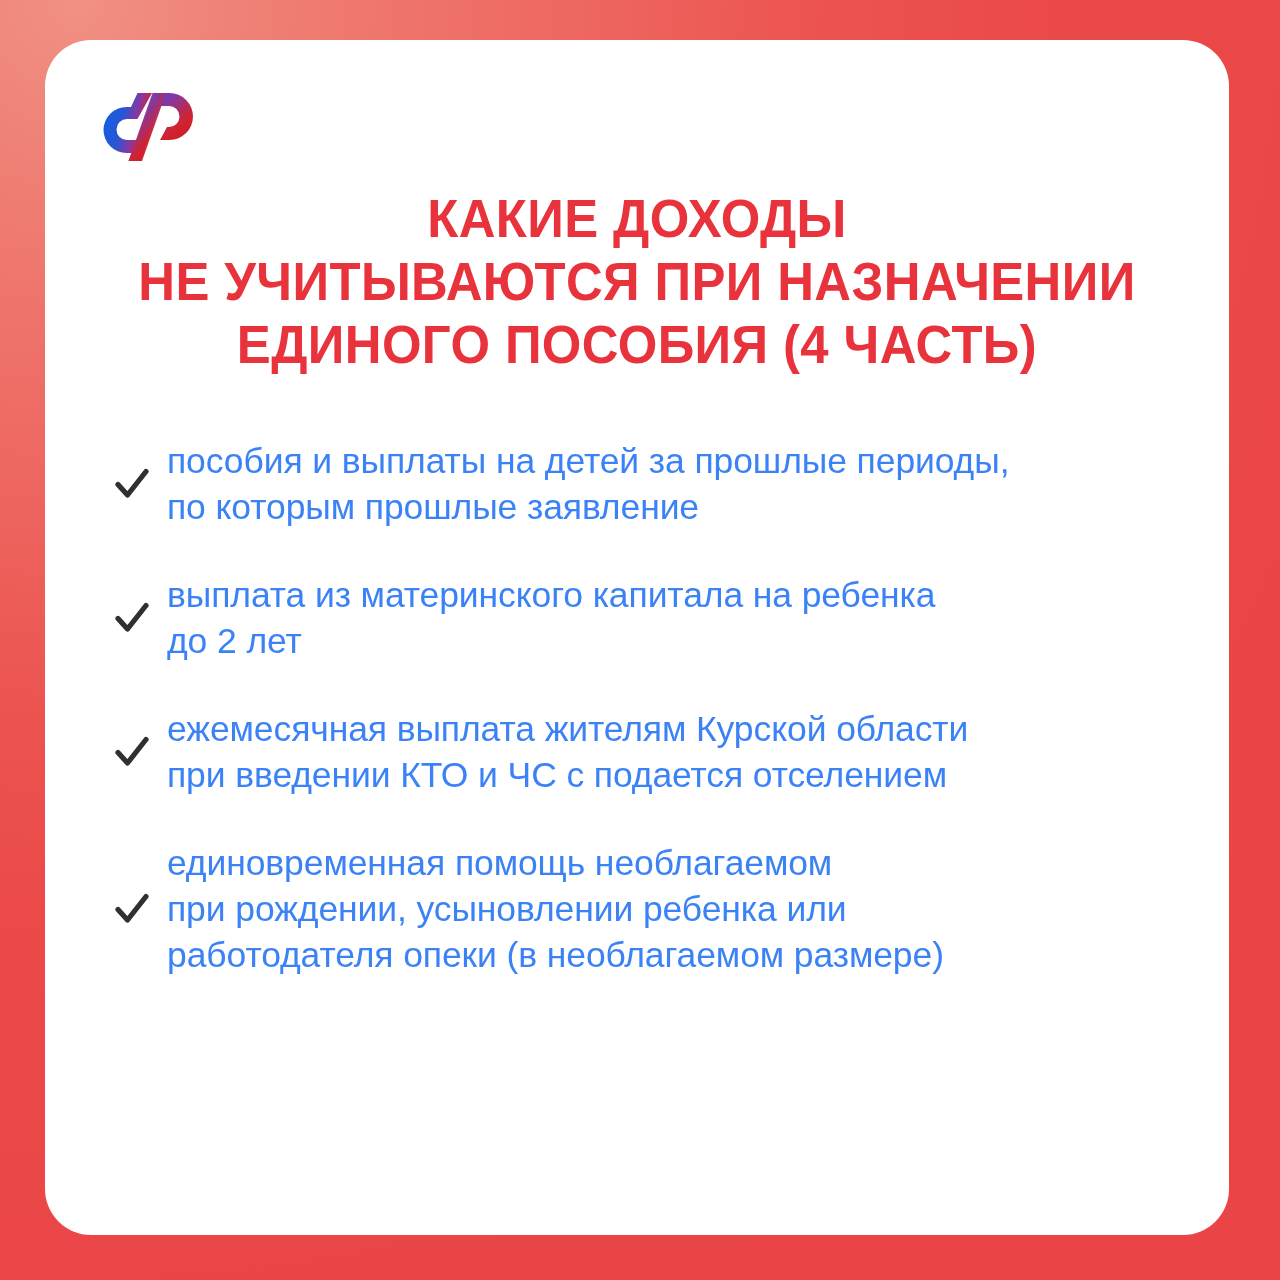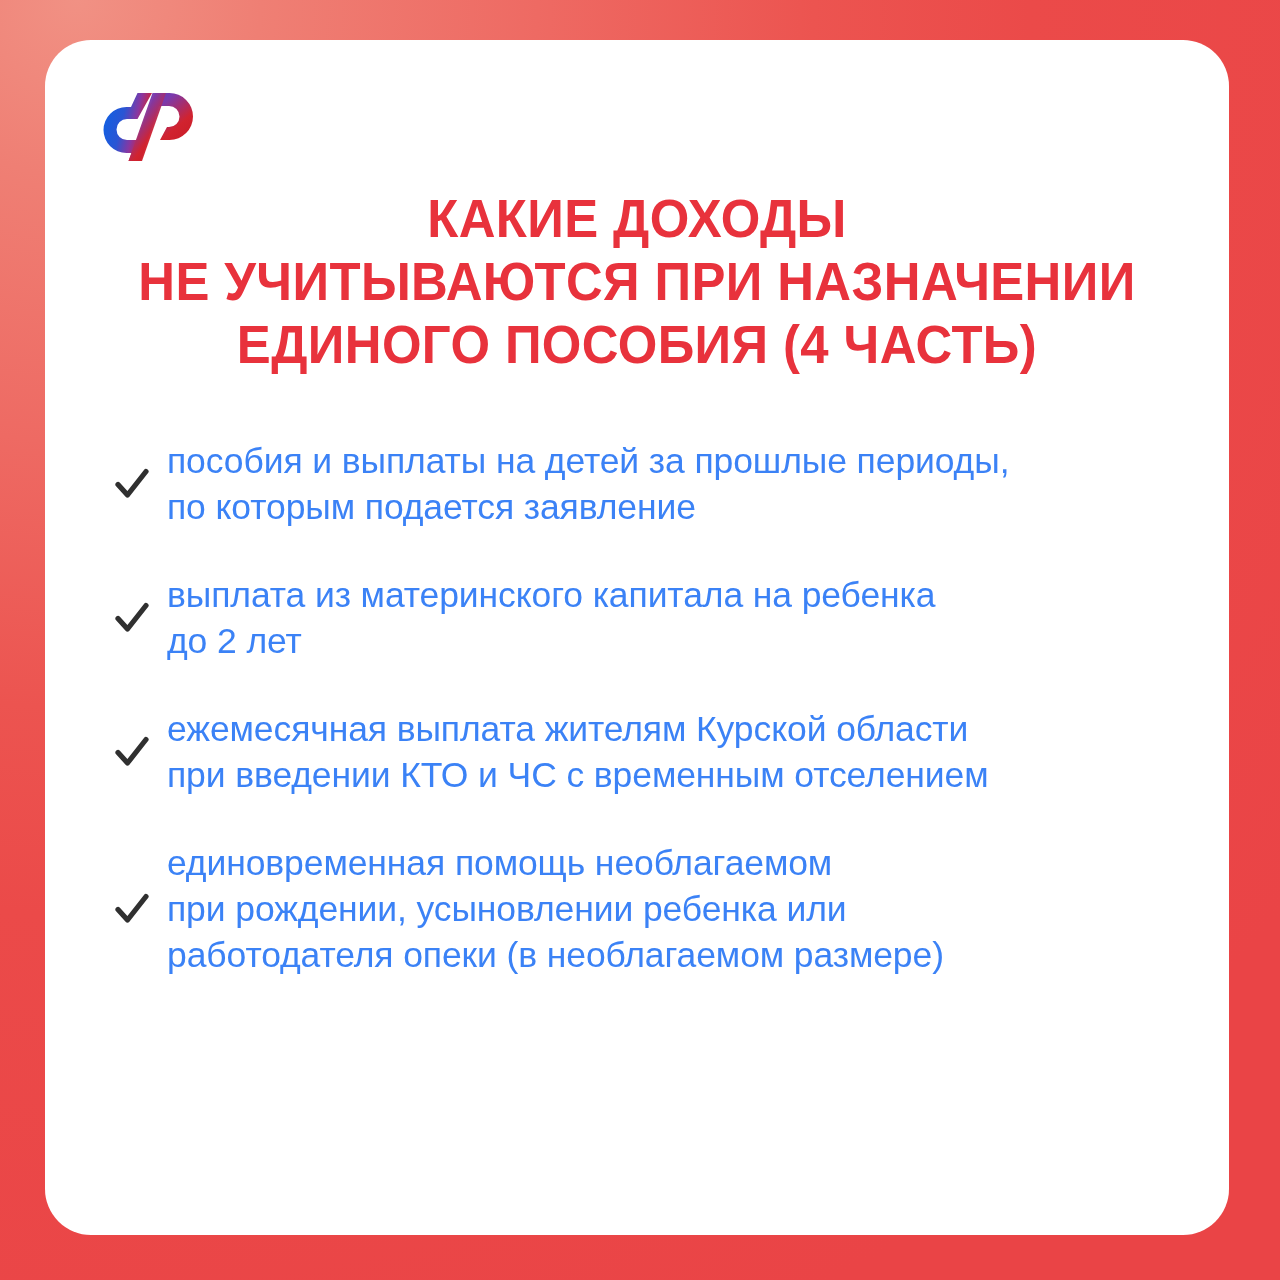--- a/index.html
+++ b/index.html
@@ -149,21 +149,21 @@
     <div id="bullets">
 
       <div class="bullet">
         <span class="check-icon">
           <svg viewBox="0 0 34 34" xmlns="http://www.w3.org/2000/svg" aria-hidden="true">
             <path d="M3 17.5 L12.5 28 L31 4.5" fill="none" stroke="currentColor" stroke-width="5.2" stroke-linecap="round" stroke-linejoin="round"></path>
           </svg>
         </span>
         <span class="bullet-text">
           <span class="ln">пособия и выплаты на детей за прошлые периоды,</span>
-          <span class="ln">по которым подается заявление</span>
+          <span class="ln">по которым прошлые заявление</span>
         </span>
       </div>
 
       <div class="bullet">
         <span class="check-icon">
           <svg viewBox="0 0 34 34" xmlns="http://www.w3.org/2000/svg" aria-hidden="true">
             <path d="M3 17.5 L12.5 28 L31 4.5" fill="none" stroke="currentColor" stroke-width="5.2" stroke-linecap="round" stroke-linejoin="round"></path>
           </svg>
         </span>
         <span class="bullet-text">
@@ -173,21 +173,21 @@
       </div>
 
       <div class="bullet">
         <span class="check-icon">
           <svg viewBox="0 0 34 34" xmlns="http://www.w3.org/2000/svg" aria-hidden="true">
             <path d="M3 17.5 L12.5 28 L31 4.5" fill="none" stroke="currentColor" stroke-width="5.2" stroke-linecap="round" stroke-linejoin="round"></path>
           </svg>
         </span>
         <span class="bullet-text">
           <span class="ln">ежемесячная выплата жителям Курской области</span>
-          <span class="ln">при введении КТО и ЧС с временным отселением</span>
+          <span class="ln">при введении КТО и ЧС с подается отселением</span>
         </span>
       </div>
 
       <div class="bullet">
         <span class="check-icon">
           <svg viewBox="0 0 34 34" xmlns="http://www.w3.org/2000/svg" aria-hidden="true">
             <path d="M3 17.5 L12.5 28 L31 4.5" fill="none" stroke="currentColor" stroke-width="5.2" stroke-linecap="round" stroke-linejoin="round"></path>
           </svg>
         </span>
         <span class="bullet-text">

